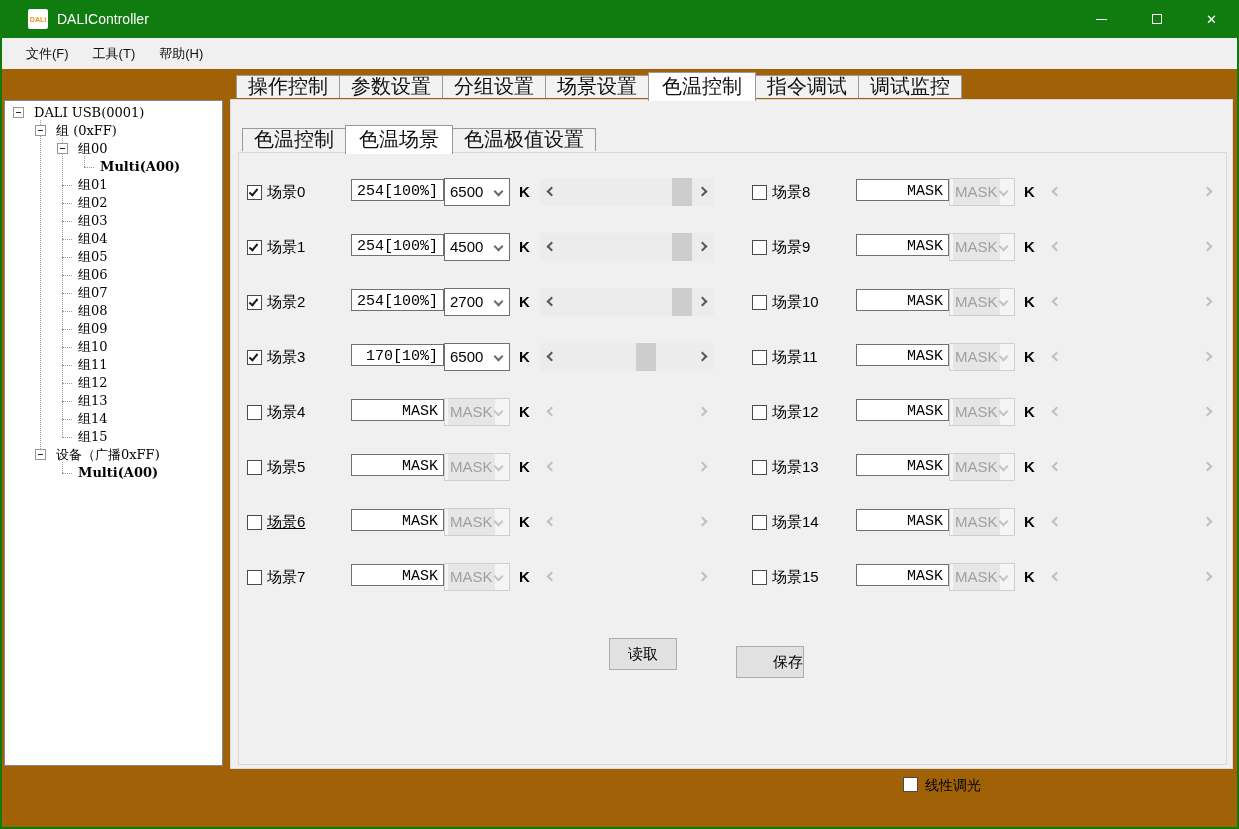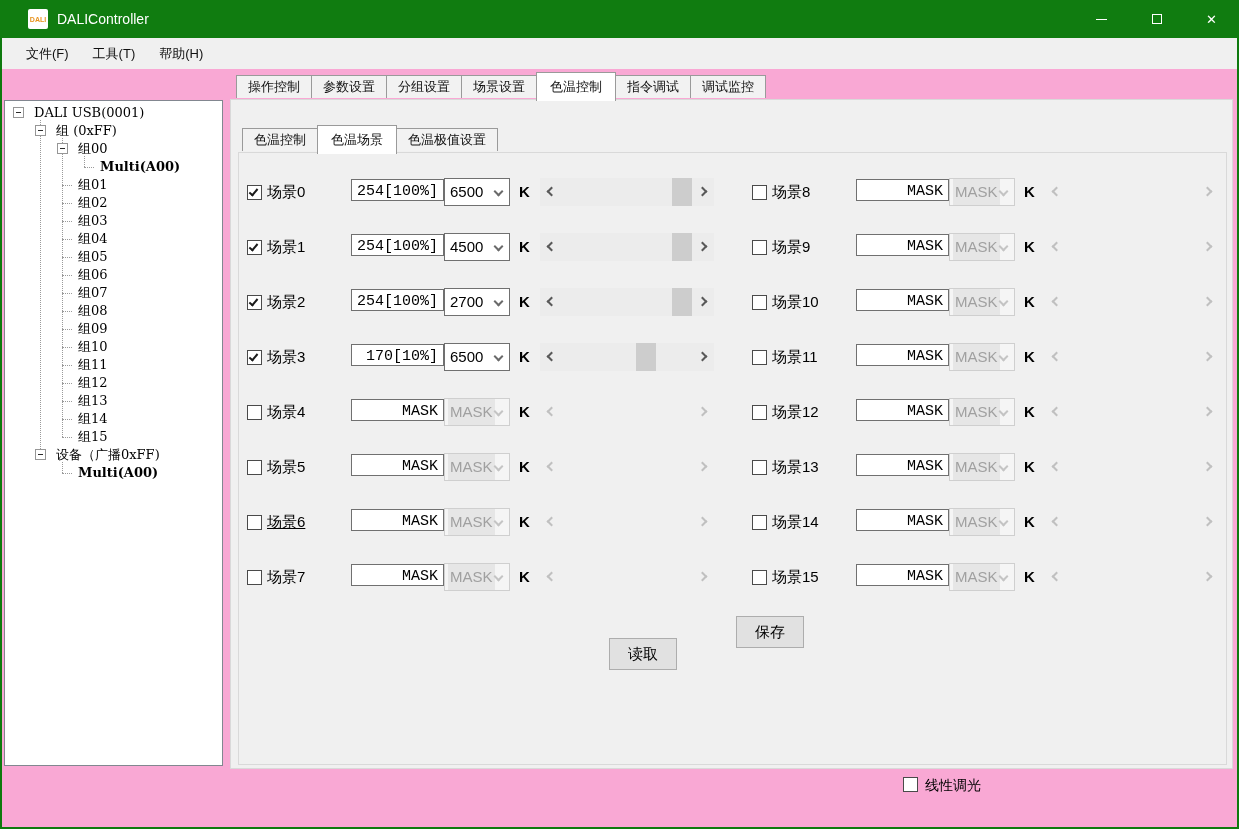--- a/index.html
+++ b/index.html
@@ -1,17 +1,17 @@
 <!DOCTYPE html>
 <html><head>
 <meta charset="utf-8">
 <style>
   * { margin:0; padding:0; box-sizing:border-box; }
   body { background:#3a3a3a; font-family:"Liberation Sans","DejaVu Sans",sans-serif; }
-  .window{ position:relative; width:1239px; height:829px; background:#f9a8d4;
+  .window{ position:relative; width:1239px; height:829px; background:#a16207;
            box-shadow: inset 0 0 0 2px #0e7a0e; overflow:hidden; }
 
   
   .titlebar{ position:absolute; left:0; top:0; right:0; height:38px; background:#107C10;
              display:flex; align-items:center; color:#fff; }
   .app-icon{ width:20px; height:20px; margin-left:28px; background:#fff; border-radius:2px;
              display:flex; align-items:center; justify-content:center; flex:0 0 auto; }
   .app-icon span{ font-size:7px; font-weight:bold; color:#e89420; letter-spacing:0; }
   .title-text{ margin-left:9px; font-size:14px; }
   .win-btns{ margin-left:auto; display:flex; height:100%; }
@@ -32,21 +32,21 @@
   .tree-row{ position:absolute; height:18px; line-height:18px; white-space:nowrap; color:#000; }
   .tree-label{ position:absolute; top:0; }
   .tree-label.bold{ font-weight:bold; }
   .expander{ position:absolute; width:11px; height:11px; background:#fff; border:1px solid #969696; }
   .expander i{ position:absolute; left:2px; top:4px; width:5px; height:1px; background:#2b2b2b; }
   .vline{ position:absolute; width:0; border-left:1px dotted #9a9a9a; }
   .hdash{ position:absolute; height:0; border-top:1px dotted #9a9a9a; }
 
   
   .tabstrip{ position:absolute; display:flex; align-items:flex-start; z-index:2; }
-  .tab{ height:23px; line-height:21px; padding:0 11px; font-size:13px; color:#111;
+  .tab{ height:23px; line-height:21px; padding:0 11px; font-size:20px; color:#111;
         background:#f2f2f2; border:1px solid #9a9a9a; border-bottom:none; }
   .tab + .tab{ margin-left:-1px; }
   .tab.active{ height:29px; line-height:27px; margin-top:-3px; background:#fff; z-index:3;
                position:relative; padding:0 13px; }
   .page{ position:absolute; left:230px; top:99px; width:1003px; height:670px;
          border:1px solid #d9d9d9; background:#f0f0f0; z-index:0; }
   .subpage{ position:absolute; left:238px; top:152px; width:989px; height:613px;
             border:1px solid #d9d9d9; background:#f0f0f0; z-index:1; }
 
   
@@ -464,21 +464,21 @@
             <span class="chev"></span>
           </div>
           <span class="k-label" style="left: 272px; top: 4px;">K</span>
           <div class="hscroll disabled" style="left: 293px; top: -1px;">
             <span class="hs-chev l"></span>
             <span class="hs-chev r"></span>
           </div>
         </div>
       </div>
     <div class="btn" style="left:370px; top:485px;">读取</div>
-    <div class="btn" style="left:497px; top:463px;">保存</div>
+    <div class="btn" style="left:497px; top:493px;text-align:right;">保存</div>
   </div>
   <div class="tabstrip" id="sub-tabs" style="left:242px; top:128px;">
       <div class="tab">色温控制</div>
       <div class="tab active">色温场景</div>
       <div class="tab">色温极值设置</div>
     </div>
 
   <div class="linear-wrap">
     <span class="cb"></span>
     <span class="linear-label">线性调光</span>

